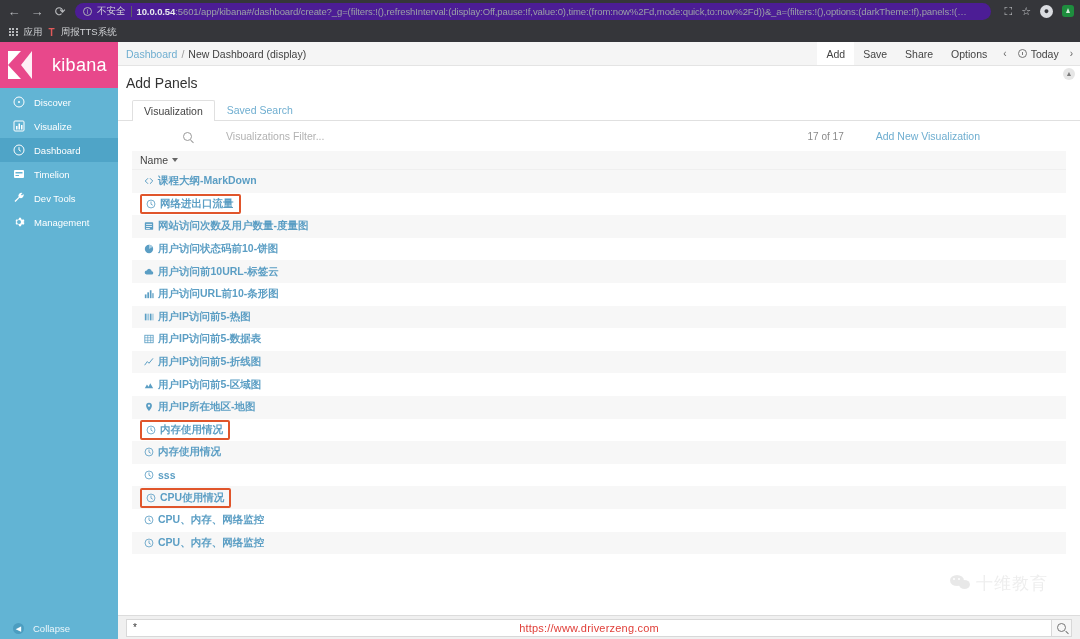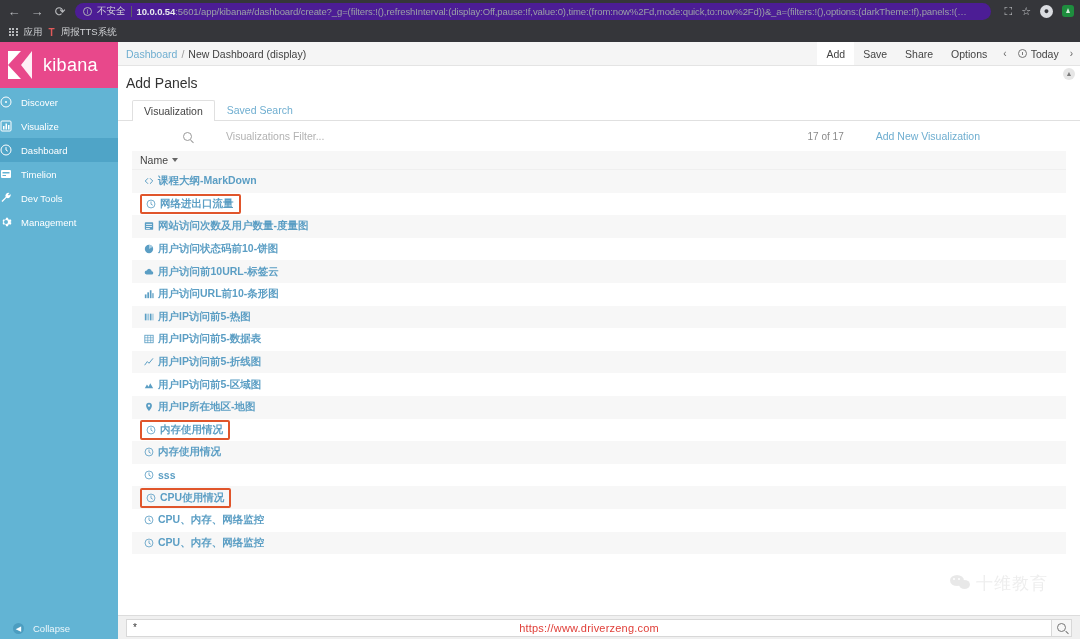--- a/index.html
+++ b/index.html
@@ -127,21 +127,21 @@
     flex-direction: column;
     position: relative;
     flex: none;
   }
   .kibana-brand {
     height: 46px;
     background: #e8488b;
     display: flex;
     align-items: center;
     padding-left: 8px;
-    gap: 9px;
+    gap: 18px;
   }
   .k-logo {
     width: 26px; height: 28px;
     position: relative;
     flex: none;
   }
   .k-logo:before {
     content: "";
     position: absolute;
     left: 0; top: 0;
@@ -170,20 +170,21 @@
     font-size: 18px;
     letter-spacing: 0.3px;
     font-weight: 400;
   }
   .nav-list { padding-top: 2px; }
   .nav-item {
     height: 24px;
     display: flex;
     align-items: center;
     gap: 9px;
+    padding-left: 13px;
     color: #fff;
     font-size: 9.5px;
     cursor: pointer;
   }
   .nav-item.active { background: #4fa4c7; }
   .nav-ico {
     width: 12px; height: 12px;
     flex: none;
     display: flex; align-items: center; justify-content: center;
   }

